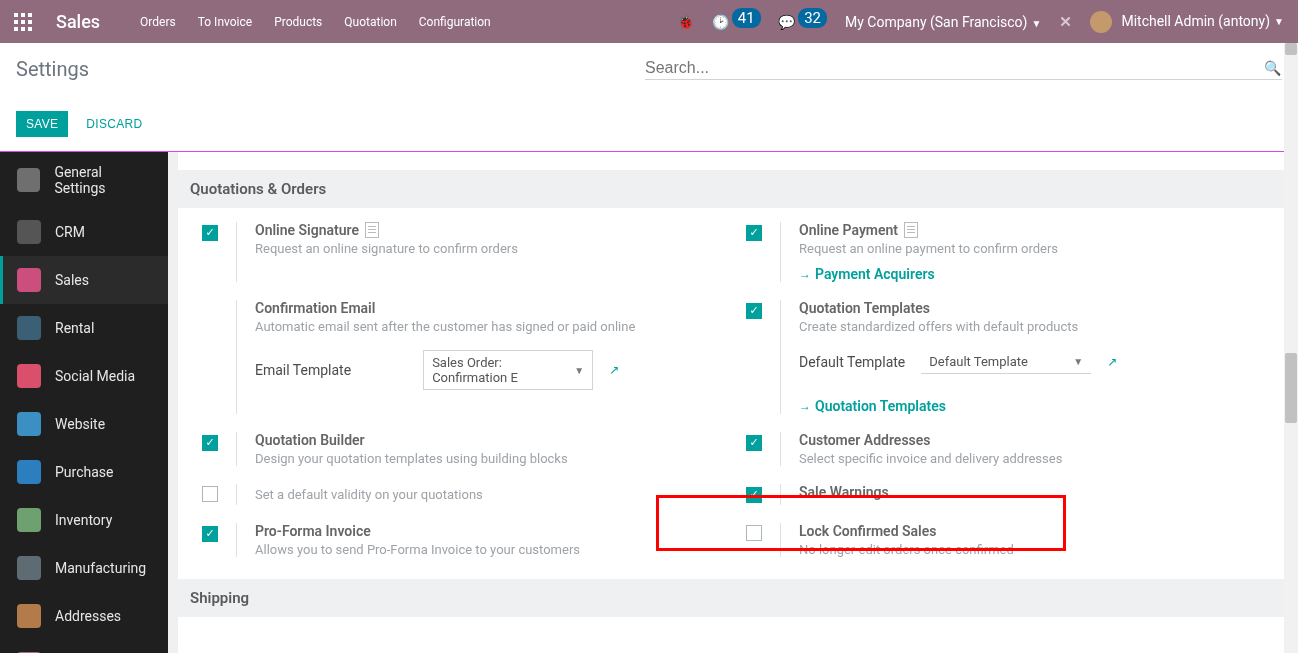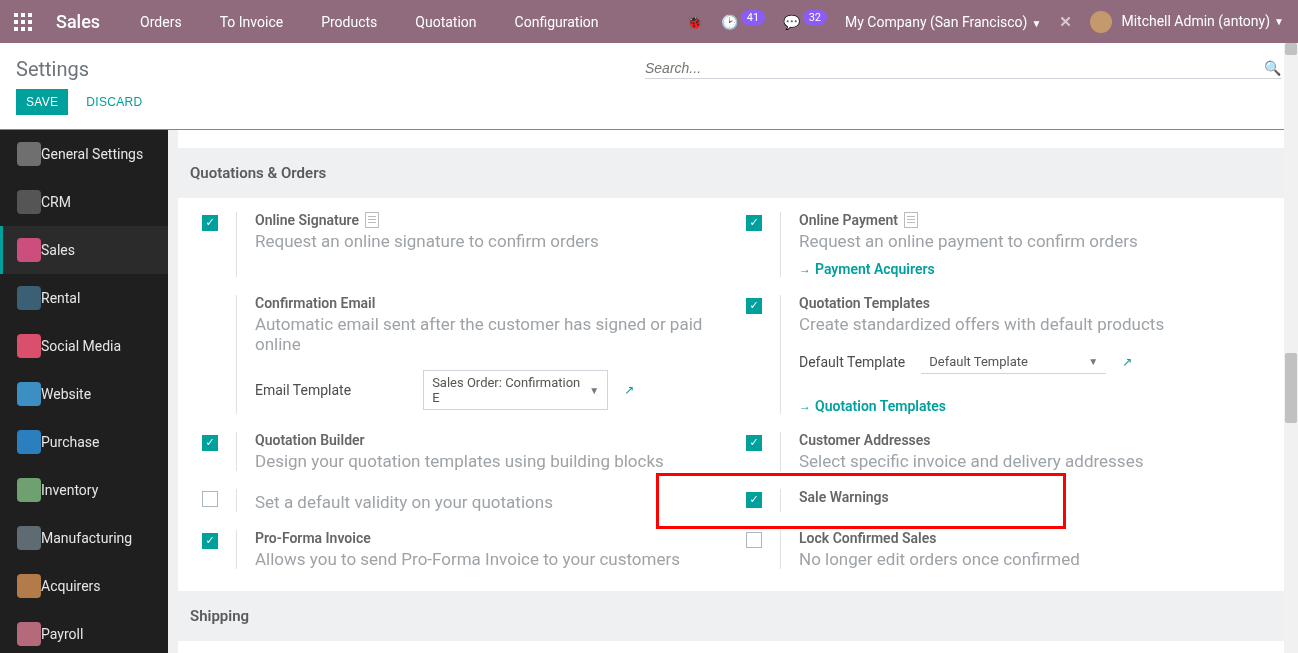--- a/index.html
+++ b/index.html
@@ -2,63 +2,63 @@
 <html><head>
 <meta charset="utf-8">
 <style>
   * { box-sizing: border-box; margin: 0; padding: 0; }
   body { font-family: -apple-system, BlinkMacSystemFont, "Segoe UI", Roboto, Helvetica, Arial, sans-serif; font-size: 13px; color: #4c4c4c; background: #fff; width: 1298px; height: 653px; overflow: hidden; position: relative; }
 
   
   .topnav { background: #8f6b7d; color: #fff; height: 43px; display: flex; align-items: center; padding: 0 14px; }
   .topnav .apps-icon { width: 18px; height: 18px; margin-right: 24px; display: inline-flex; }
   .topnav .brand { font-size: 18px; font-weight: 500; margin-right: 40px; }
-  .topnav .menu { display: flex; gap: 38px; font-size: 14px; }
+  .topnav .menu { display: flex; gap: 22px; font-size: 12px; }
   .topnav .menu a { color: #fff; text-decoration: none; }
   .topnav .spacer { flex: 1; }
   .topnav .right { display: flex; align-items: center; gap: 18px; font-size: 14px; }
   .pill { display: inline-flex; align-items: center; }
-  .pill .badge { background: #8b5cf6; color: #fff; border-radius: 9px; padding: 1px 6px; font-size: 11px; margin-left: 2px; position: relative; top: -4px; }
+  .pill .badge { background: #0369a1; color: #fff; border-radius: 9px; padding: 1px 6px; font-size: 15px; margin-left: 2px; position: relative; top: -4px; }
   .topnav .avatar { width: 22px; height: 22px; border-radius: 50%; background: #c49a6c; display: inline-block; margin-right: 6px; vertical-align: middle; }
   .dev-x { color: #d9c8d0; font-weight: bold; font-size: 15px; }
   .caret-down { margin-left: 4px; font-size: 10px; }
 
   
   .control { padding: 14px 16px 14px 16px; border-bottom: 1px solid #d946ef; }
   .control-row1 { display: flex; align-items: center; }
   .breadcrumb { font-size: 20px; color: #6c757d; }
   .control .search-wrap { margin-left: auto; width: 637px; border-bottom: 1px solid #ced4da; display: flex; align-items: center; padding-bottom: 2px; }
-  .search-wrap input { border: none; outline: none; font-size: 14px; flex: 1; background: transparent; font-style: italic; }
+  .search-wrap input { border: none; outline: none; font-size: 16px; flex: 1; background: transparent; }
   .search-icon { color: #6c757d; font-size: 14px; }
-  .control-row2 { margin-top: 8px; display: flex; gap: 8px; }
+  .control-row2 { margin-top: 30px; display: flex; gap: 8px; }
   .btn { border: none; padding: 6px 10px; font-size: 12px; cursor: pointer; letter-spacing: 0.3px; }
   .btn-primary { background: #00a09d; color: #fff; }
   .btn-link { background: transparent; color: #00a09d; font-weight: 500; }
 
   
   .body { display: flex; height: calc(653px - 43px - 86px); }
   .sidebar { width: 178px; background: #1f1f1f; color: #ddd; overflow-y: auto; border-right: 10px solid #f0f0f0; }
-  .sidebar .item { display: flex; align-items: center; padding: 12px 14px; font-size: 14px; color: #e6e6e6; border-left: 3px solid transparent; cursor: pointer; }
+  .sidebar .item { display: flex; align-items: center; gap: 14px; padding: 12px 14px; font-size: 14px; color: #e6e6e6; border-left: 3px solid transparent; cursor: pointer; }
   .sidebar .item.active { background: #2b2b2b; border-left-color: #00a09d; }
   .sidebar .app-icon { width: 24px; height: 24px; border-radius: 4px; display: flex; align-items: center; justify-content: center; font-size: 13px; color: #fff; }
 
   .main { flex: 1; overflow-y: auto; background: #fff; position: relative; }
   .scroll-inner { padding: 0 24px 20px 24px; }
-  .section-title { background: #eef0f2; color: #5b5b5b; font-weight: 600; font-size: 15px; padding: 16px 12px; margin-left: -24px; margin-right: -24px; margin-top: 18px; }
+  .section-title { background: #eef0f2; color: #5b5b5b; font-weight: 600; font-size: 15px; padding: 10px 12px; margin-left: -24px; margin-right: -24px; margin-top: 18px; }
   .grid { display: grid; grid-template-columns: 1fr 1fr; column-gap: 16px; }
   .setting-row { display: flex; gap: 14px; padding: 14px 8px 4px 0; }
   .setting-row .cb-col { width: 20px; padding-top: 2px; }
   .setting-row .divider { width: 1px; background: #e0e0e0; margin-right: 4px; }
   .setting-block { flex: 1; }
   .setting-title { font-weight: 600; color: #666; font-size: 14px; display: flex; align-items: center; gap: 6px; }
-  .setting-desc { color: #9ea3a8; font-size: 17px; margin-top: 3px; }
+  .setting-desc { color: #9ea3a8; font-size: 13px; margin-top: 3px; }
   .link-action { color: #00a09d; font-weight: 600; font-size: 14px; margin-top: 10px; display: inline-flex; align-items: center; gap: 4px; }
   .arrow { font-size: 12px; }
   .inline-field { margin-top: 16px; display: flex; align-items: center; gap: 16px; font-size: 14px; }
-  .inline-field .sel { border: 1px solid #ced4da; padding: 4px 8px; font-size: 13px; width: 185px; color: #555; display: flex; justify-content: space-between; align-items: center; }
+  .inline-field .sel { border: 1px solid #ced4da; padding: 4px 8px; font-size: 13px; width: 170px; color: #555; display: flex; justify-content: space-between; align-items: center; }
   .inline-field .sel.nb { border: none; border-bottom: 1px solid #ced4da; }
   .ext-icon { color: #00a09d; font-size: 12px; }
   .m2o-caret { color: #7a7a7a; font-size: 10px; }
 
   
   .highlight { position: absolute; border: 3px solid #ff0000; pointer-events: none; }
 
   
   .ck { width: 16px; height: 16px; border: 1px solid #adb5bd; display: inline-flex; align-items: center; justify-content: center; background: #fff; cursor: pointer; }
   .ck.checked { background: #00a09d; border-color: #00a09d; color: #fff; font-size: 11px; }
@@ -172,21 +172,21 @@
       <div class="item">
         <span class="app-icon ic-inventory"></span>
         <span>Inventory</span>
       </div>
       <div class="item">
         <span class="app-icon ic-mfg"></span>
         <span>Manufacturing</span>
       </div>
       <div class="item">
         <span class="app-icon ic-acct"></span>
-        <span>Acquirers</span>
+        <span>Addresses</span>
       </div>
       <div class="item">
         <span class="app-icon ic-payroll"></span>
         <span>Payroll</span>
       </div>
     </div>
 
   <div class="main">
     <div class="scroll-inner">
       <div class="section-title">Quotations &amp; Orders</div>

